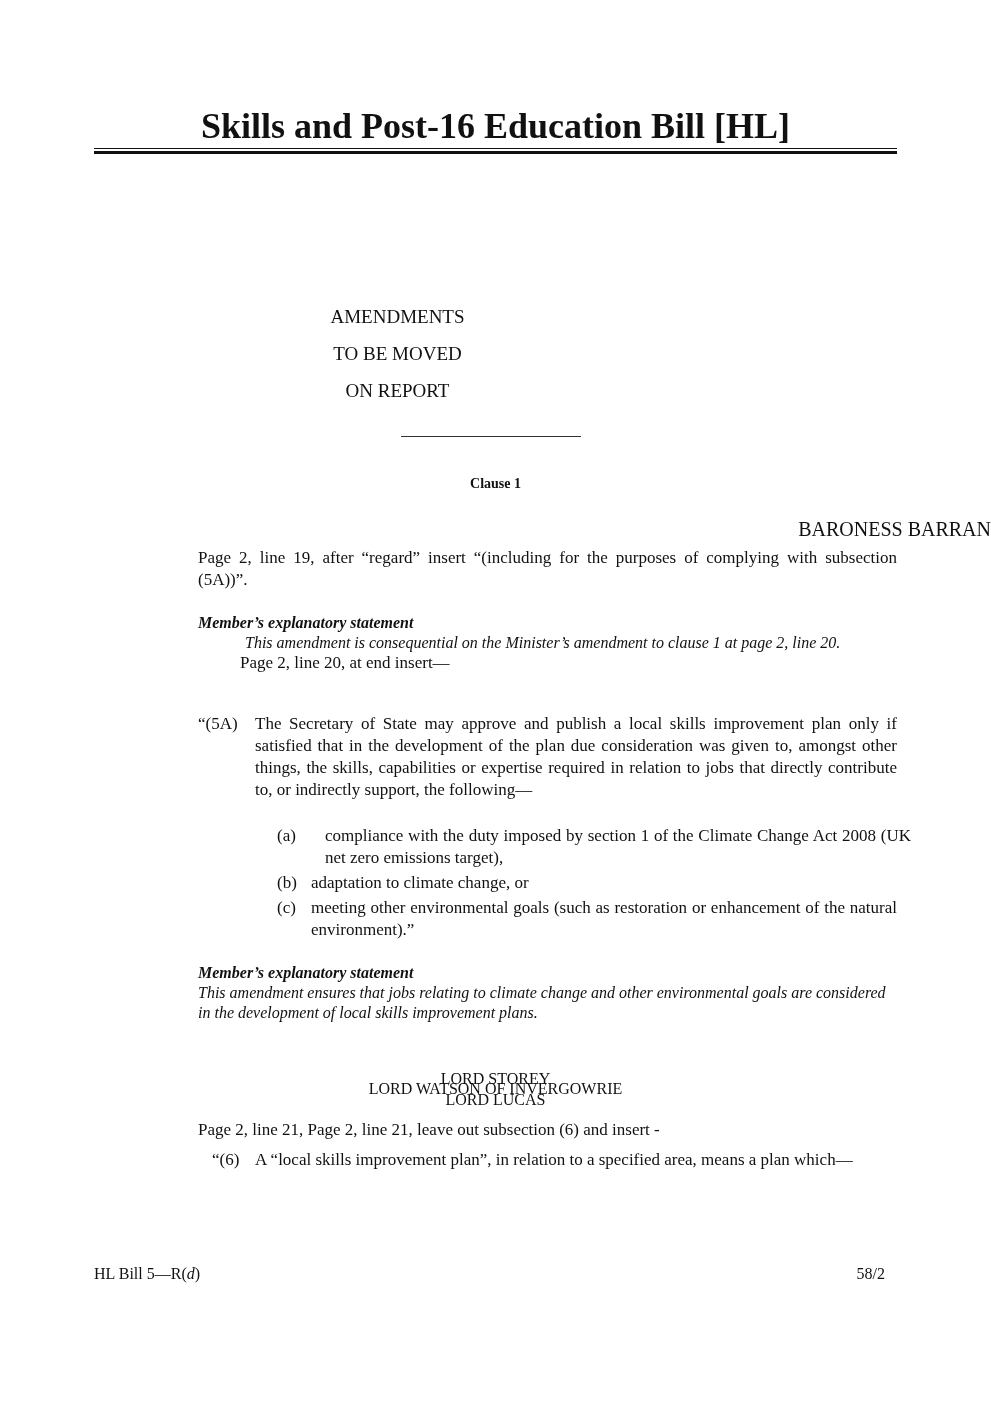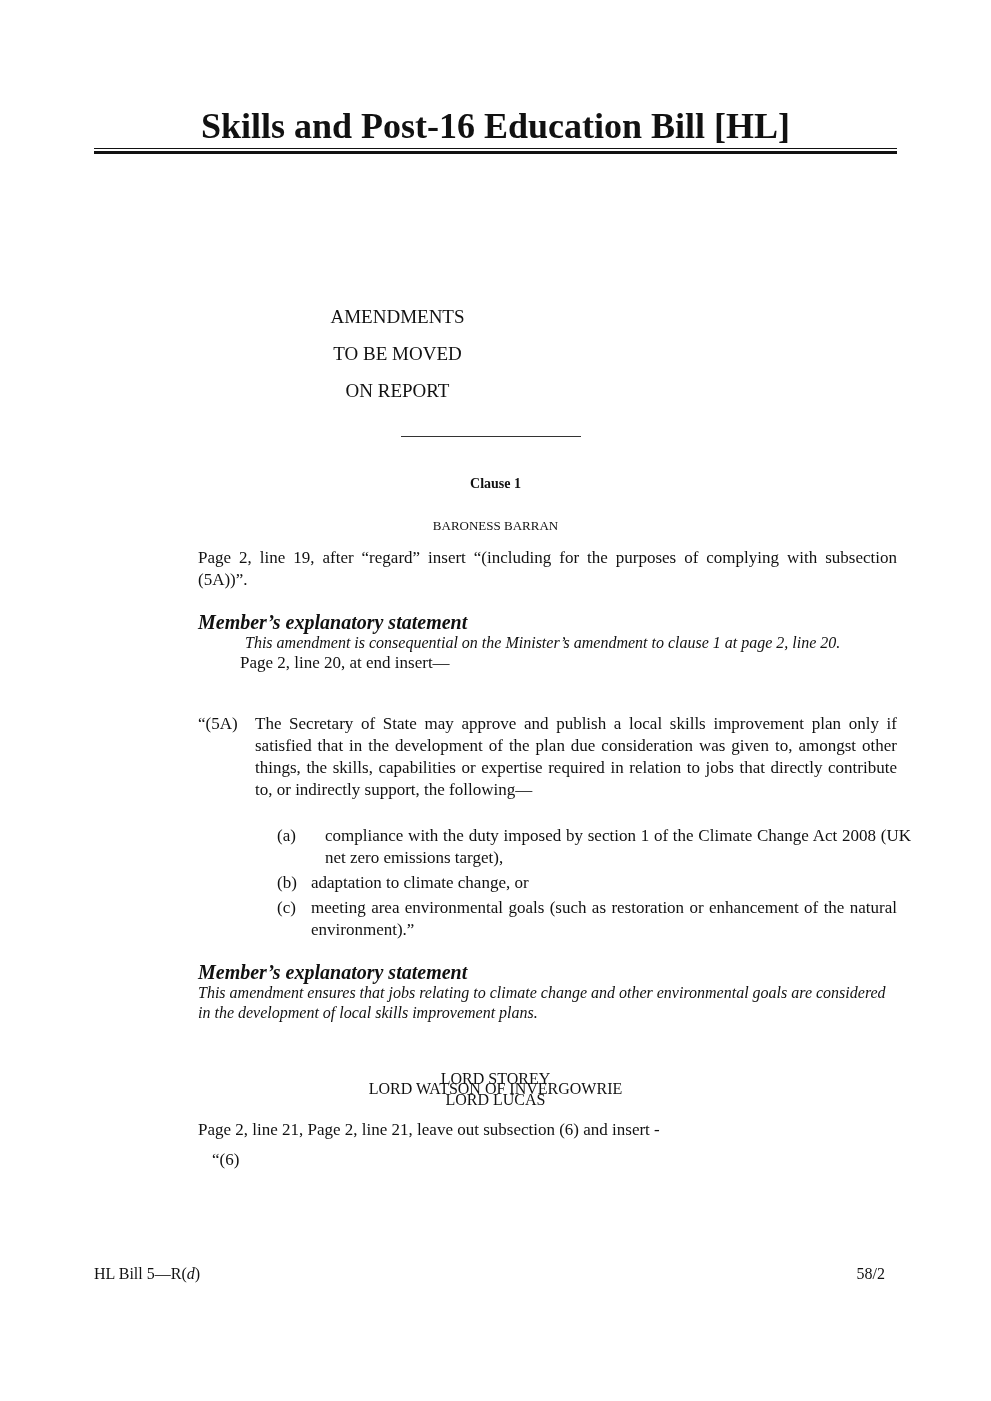--- a/index.html
+++ b/index.html
@@ -10,23 +10,23 @@
   .title {
     position: absolute; left: 94px; width: 803px; top: 106px;
     text-align: center; font-weight: bold; font-size: 36px; line-height: 40px;
   }
   .rule-thin { position: absolute; left: 94px; width: 803px; top: 148px; height: 1px; background: #111; }
   .rule-thick { position: absolute; left: 94px; width: 803px; top: 151px; height: 3px; background: #111; }
   .center { position: absolute; left: 0; width: 991px; text-align: center; font-size: 18px; }
   .heading-block .line { position: absolute; left: 0; width: 795px; text-align: center; font-size: 19px; line-height: 24px; }
   .short-rule { position: absolute; left: 401px; width: 180px; top: 436px; height: 1px; background: #333; }
   .clause { font-weight: bold; font-size: 14px; top: 476px; }
-  .member { font-size: 13px; }
+  .member { font-size: 20px; text-align: right; }
   .para { position: absolute; left: 198px; width: 699px; font-size: 17px; line-height: 22px; text-align: justify; }
-  .stmt-head { position: absolute; left: 198px; font-size: 20px; font-weight: bold; font-style: italic; line-height: 21px; }
+  .stmt-head { position: absolute; left: 198px; font-size: 16px; font-weight: bold; font-style: italic; line-height: 21px; }
   .stmt-body { position: absolute; left: 198px; width: 699px; font-size: 16px; font-style: italic; line-height: 20px; }
   .sub {
     position: absolute; font-size: 17px; line-height: 22px; text-align: justify;
   }
   .sub .num { position: absolute; left: 0; }
   .sub .txt { position: absolute; text-align: justify; }
   .footer-left { position: absolute; left: 94px; top: 1265px; font-size: 16px; }
   .footer-right { position: absolute; right: 106px; top: 1265px; font-size: 16px; }
   .names .line { position: absolute; left: 0; width: 991px; text-align: center; font-size: 16px; line-height: 21px; }
 </style>
@@ -59,29 +59,30 @@
 <div class="sub" style="left:277px; top:825px; width:620px; height:44px;">
   <span class="num">(a)</span>
   <div class="txt" style="left:48px; width:586px;">compliance with the duty imposed by section 1 of the Climate Change Act 2008 (UK net zero emissions target),</div>
 </div>
 <div class="sub" style="left:277px; top:872px; width:620px; height:22px;">
   <span class="num">(b)</span>
   <div class="txt" style="left:34px; width:586px;">adaptation to climate change, or</div>
 </div>
 <div class="sub" style="left:277px; top:897px; width:620px; height:44px;">
   <span class="num">(c)</span>
-  <div class="txt" style="left:34px; width:586px;">meeting area environmental goals (such as restoration or enhancement of the natural environment).”</div>
+  <div class="txt" style="left:34px; width:586px;">meeting other environmental goals (such as restoration or enhancement of the natural environment).”</div>
 </div>
 <div class="stmt-head" style="top:962px;">Member’s explanatory statement</div>
 <div class="stmt-body" style="top:983px; width:690px;">This amendment ensures that jobs relating to climate change and other environmental goals are considered in the development of local skills improvement plans.</div>
 
 <div class="names">
   <div class="line" style="top:1030px;margin-top:48px;">LORD WATSON OF INVERGOWRIE</div>
   <div class="line" style="top:1068px;">LORD STOREY</div>
   <div class="line" style="top:1089px;">LORD LUCAS</div>
 </div>
 <div class="para" style="top:1119px;">Page 2, line 21, Page 2, line 21, leave out subsection (6) and insert -</div>
 <div class="sub" style="left:212px; top:1149px; width:685px; height:44px;">
   <span class="num">“(6)</span>
+  <div class="txt" style="left:43px; width:642px;">A “local skills improvement plan”, in relation to a specified area, means a plan which—</div>
 </div>
 
 <div class="footer-left"><span>HL Bill 5—R(</span><i>d</i><span>)</span></div>
 <div class="footer-right">58/2</div>
 
 </body></html>

